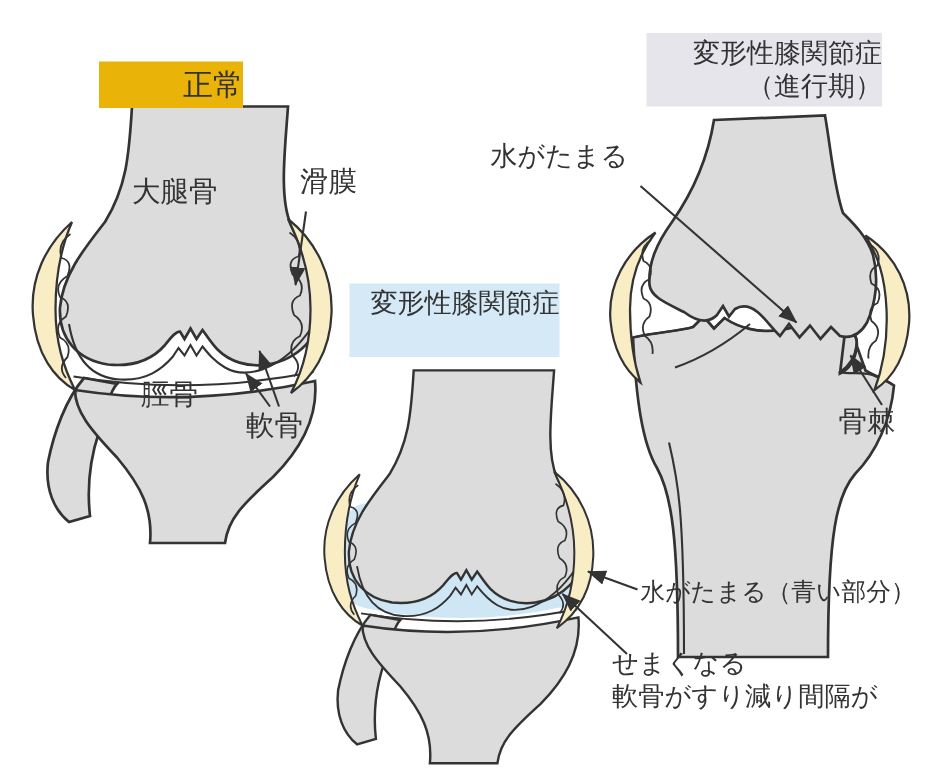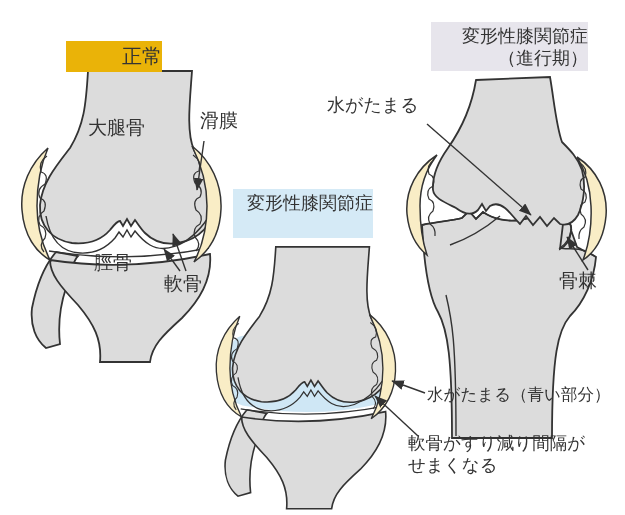--- a/index.html
+++ b/index.html
@@ -107,17 +107,17 @@
   <div class="lbl" id="femur-label">大腿骨</div>
   <div class="lbl" id="synovium-label">滑膜</div>
   <div class="lbl" id="tibia-label">脛骨</div>
   <div class="lbl" id="cartilage-label">軟骨</div>
   <div class="lbl" id="collide-label">
     <span class="ln" style="display:block">水がたまる</span>
   </div>
   <div class="lbl" id="spur-label">骨棘</div>
   <div class="lbl" id="fluid-label">水がたまる（青い部分）</div>
   <div class="lbl" id="wear-label">
+    <span class="ln" style="display:block">せまくなる</span>
     <span class="ln" style="display:block">軟骨がすり減り間隔が</span>
-    <span class="ln" style="display:block">せまくなる</span>
   </div>
 
 </div>
 
 </body></html>

